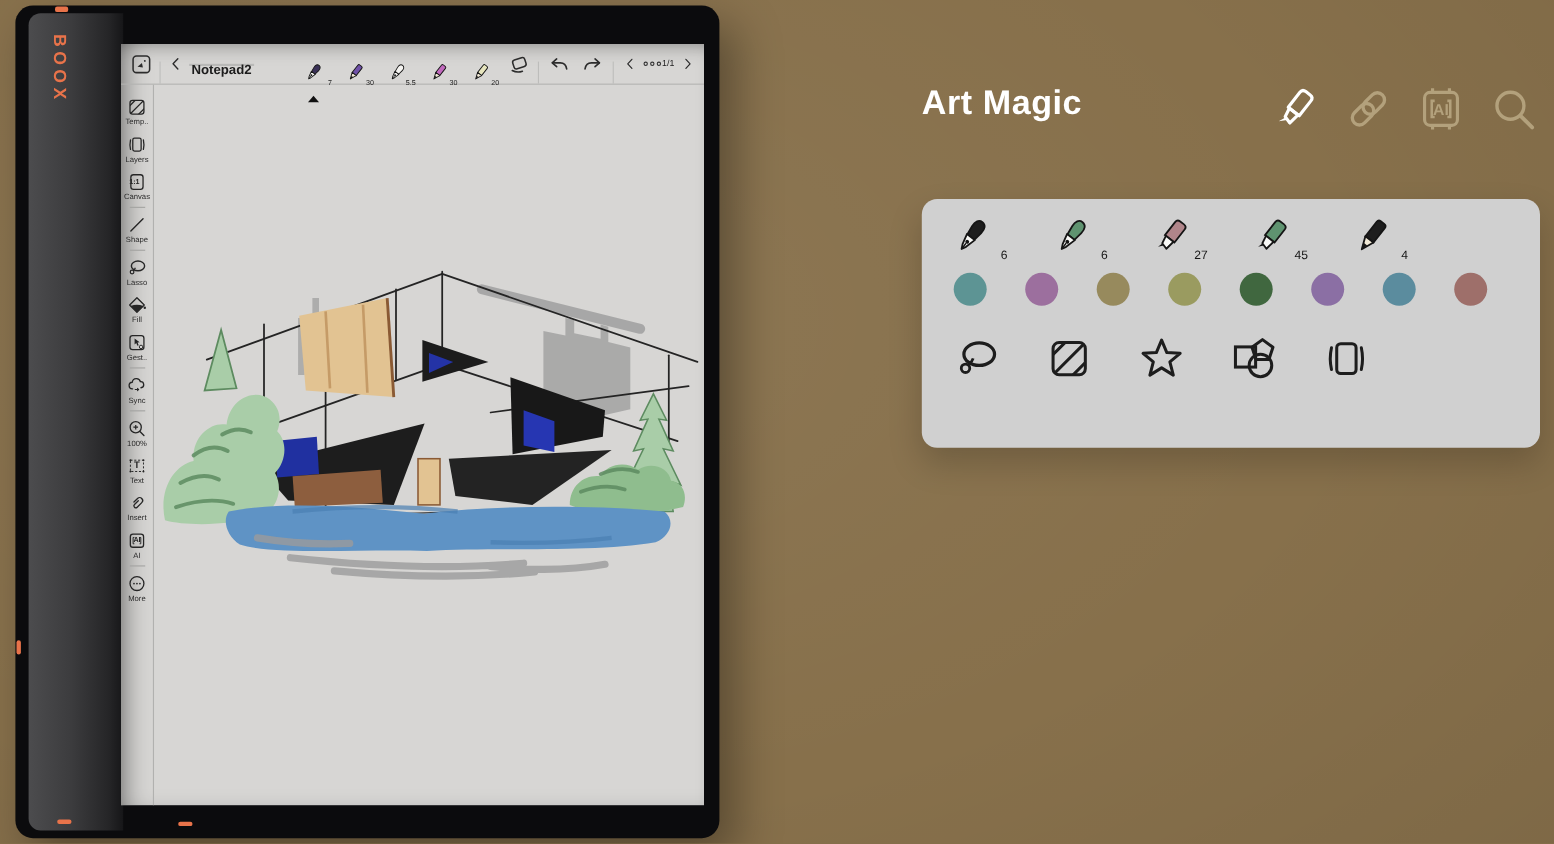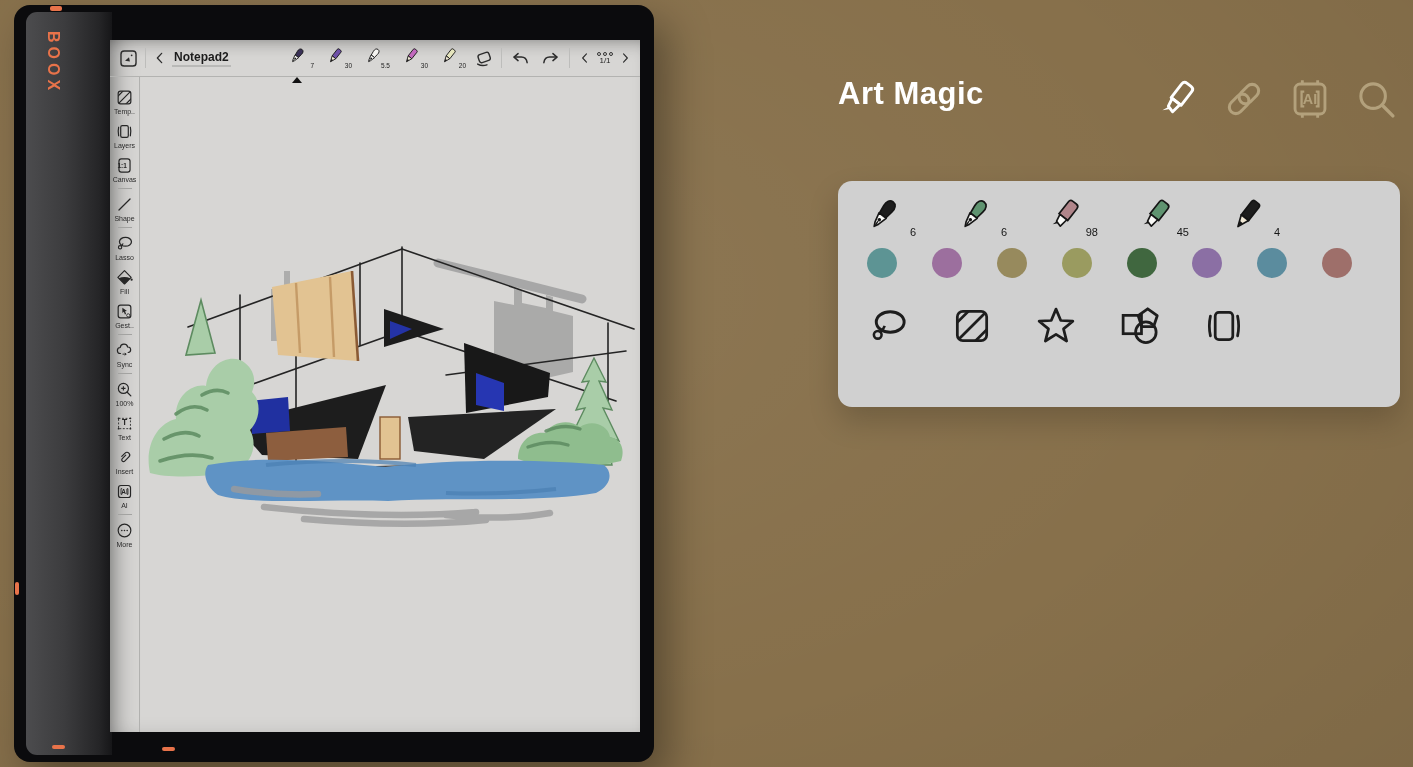--- a/index.html
+++ b/index.html
@@ -18,36 +18,36 @@
   .accent{position:absolute;border-radius:2px;}
   .accent.a-top{left:36px;top:1px;width:12px;height:5px;}
   .accent.a-left{left:1px;top:577px;width:4px;height:13px;}
   .accent.a-bot1{left:38px;top:740px;width:13px;height:4px;}
   .accent.a-bot2{left:148px;top:742px;width:13px;height:4px;}
 
   .screen{position:absolute;left:96px;top:35px;width:530px;height:692px;background:#d7d6d4;
     box-shadow:inset 16px 0 24px -14px rgba(0,0,0,.5), inset 0 12px 20px -14px rgba(0,0,0,.4);}
 
   
-  .toolbar{position:relative;display:flex;align-items:center;height:37px;padding:16px 8px;
+  .toolbar{position:relative;display:flex;height:37px;padding:16px 8px;
     border-bottom:1px solid #b3b3b1;box-sizing:border-box;}
   .tb-btn{display:flex;align-items:center;justify-content:center;flex:0 0 auto;}
   .v-div{width:1px;height:20px;background:#bdbdbb;margin:0 6px;flex:0 0 auto;}
   .nb-title{font-size:12px;font-weight:bold;color:#1c1c1c;border-bottom:2px solid #b9b9b7;
     padding:0 2px 1px;margin-left:4px;margin-right:auto;}
   .tb-pens{display:flex;gap:11px;margin-right:8px;}
   .tb-pen{position:relative;width:27px;height:24px;}
   .tb-pen svg{width:20px;height:20px;}
   .pen-size{position:absolute;right:0;bottom:1px;font-size:6.5px;color:#222;}
   .tb-pen.is-active::after{content:"";position:absolute;left:5px;bottom:-13px;
     border:5px solid transparent;border-bottom:6px solid #111;}
   .tb-ic{width:21px;height:21px;}
   .undo-redo{display:flex;gap:9px;margin:0 2px;}
   .pg-group{display:flex;align-items:center;gap:5px;margin-left:2px;}
-  .pg-ind{display:flex;flex-direction:column;align-items:center;gap:1px;}
+  .pg-ind{display:flex;align-items:center;gap:1px;}
   .pg-dots{display:flex;gap:2px;}
   .pg-dots i{width:4px;height:4px;border:1px solid #333;border-radius:50%;box-sizing:border-box;}
   .pg-num{font-size:8px;color:#222;line-height:1;}
   .chev{width:14px;height:14px;}
 
   
   .side{position:absolute;left:0;top:37px;bottom:0;width:30px;border-right:1px solid #b1b1af;
     display:flex;flex-direction:column;align-items:center;padding-top:7px;box-sizing:border-box;}
   .side-item{display:flex;flex-direction:column;align-items:center;margin:3.5px 0;position:relative;}
   .side-item svg{width:19px;height:19px;}
@@ -521,21 +521,21 @@
       <span class="p-pen" style="color: rgb(95, 147, 112);">
         <svg>
             <use href="#p-fountain"></use>
           </svg>
         <span class="p-size">6</span>
       </span>
       <span class="p-pen" style="color: rgb(176, 133, 138);">
         <svg>
             <use href="#p-marker"></use>
           </svg>
-        <span class="p-size">98</span>
+        <span class="p-size">27</span>
       </span>
       <span class="p-pen" style="color: rgb(95, 147, 112);">
         <svg>
             <use href="#p-marker"></use>
           </svg>
         <span class="p-size">45</span>
       </span>
       <span class="p-pen" style="color: rgb(29, 29, 29);">
         <svg>
             <use href="#p-pencil"></use>

